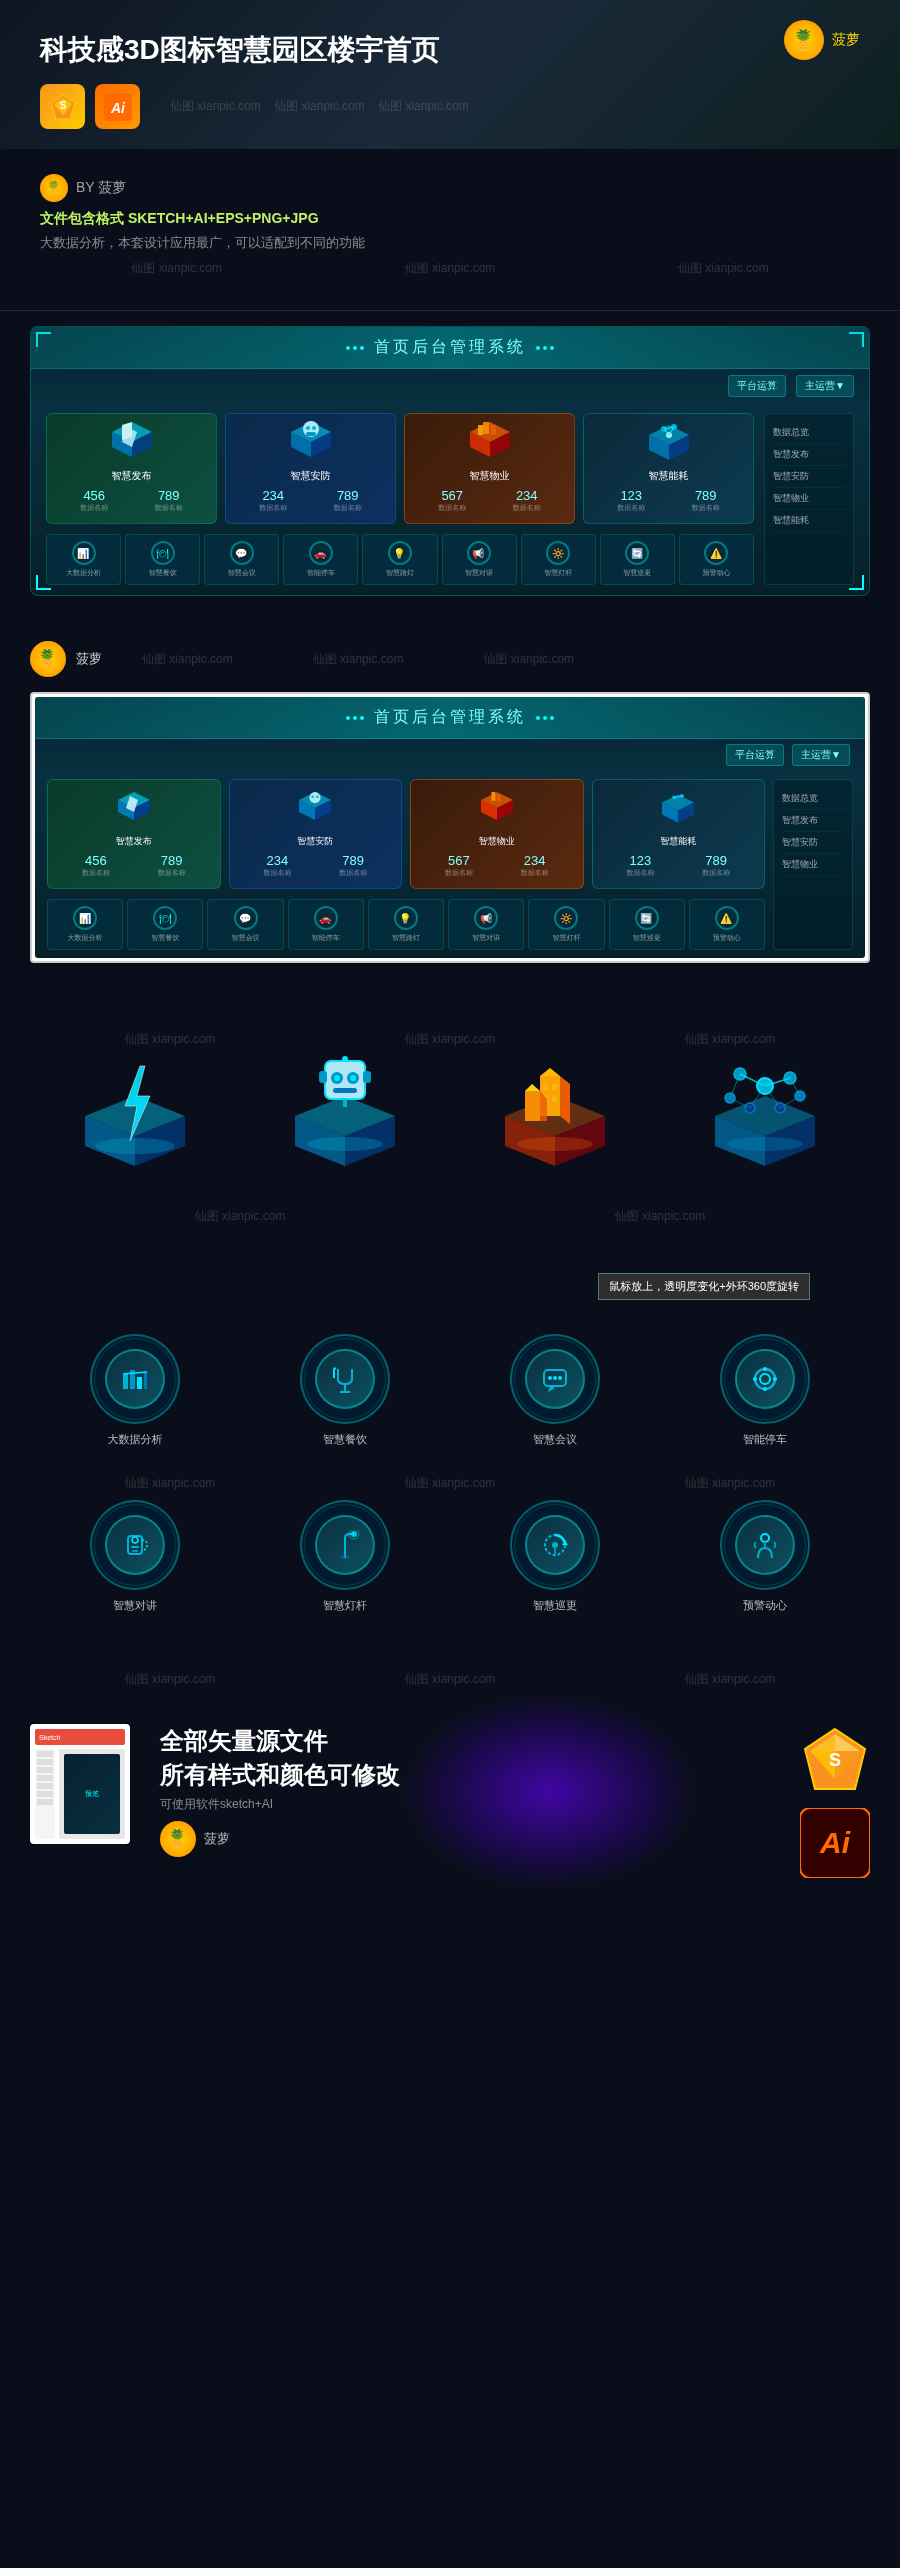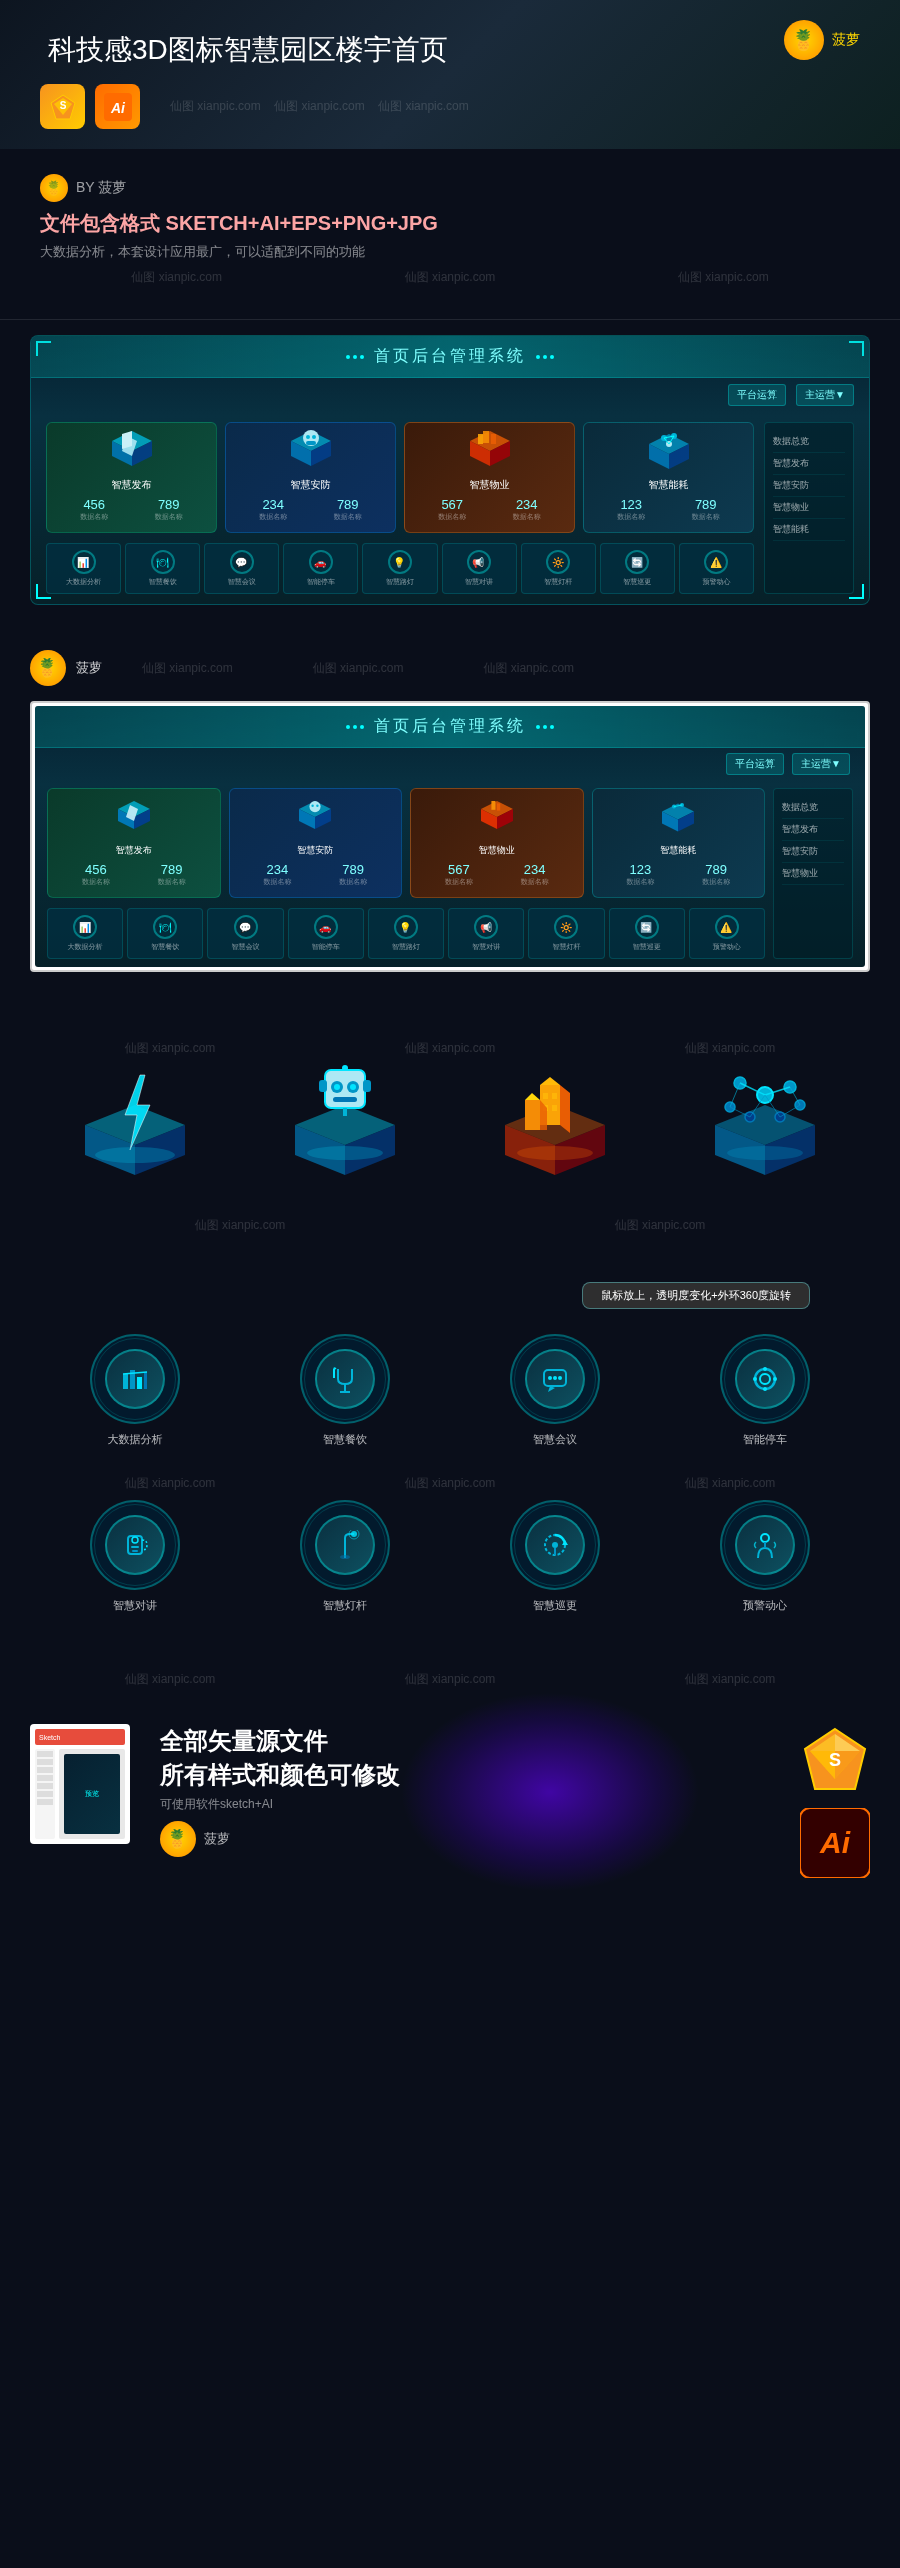--- a/index.html
+++ b/index.html
@@ -18,24 +18,23 @@
       position: relative;
     }
     .header-title-main {
       font-size: 28px;
       font-weight: bold;
       color: #fff;
       line-height: 1.4;
     }
     .header-title-sub {
       font-size: 28px;
-      font-weight: normal;
+      font-weight: bold;
       color: #fff;
       line-height: 1.4;
-      margin-left: 8px;
     }
     .header-icons {
       display: flex;
       align-items: center;
       margin-top: 15px;
       gap: 10px;
     }
     .sketch-icon {
       width: 45px;
       height: 45px;
@@ -107,23 +106,23 @@
       width: 28px;
       height: 28px;
       background: radial-gradient(circle, #ffd700, #ff8c00);
       border-radius: 50%;
       display: inline-flex;
       align-items: center;
       justify-content: center;
       font-size: 14px;
     }
     .file-format {
-      font-size: 20px;
+      font-size: 14px;
       font-weight: bold;
-      color: #fca5a5;
+      color: #bef264;
       margin-bottom: 6px;
     }
     .file-desc {
       color: rgba(255,255,255,0.5);
       font-size: 13px;
     }
 
     
     .dashboard-preview {
       background: #0a0e1a;
@@ -330,24 +329,24 @@
     
     .circular-icons-section {
       background: #0a0e1a;
       padding: 20px 30px 10px;
     }
     .tooltip-hint {
       background: rgba(50,50,50,0.9);
       border: 1px solid rgba(100,200,200,0.5);
       color: #fff;
       font-size: 11px;
-      padding: 5px 18px;
-      border-radius: 8px;
+      padding: 5px 10px;
+      border-radius: 0;
       display: inline-block;
-      margin-bottom: 10px;
+      margin-bottom: 19px;
       margin-left: 200px;
     }
     .circular-icons-row {
       display: flex;
       justify-content: space-around;
       margin-bottom: 20px;
     }
     .circ-icon-item {
       text-align: center;
       width: 130px;

